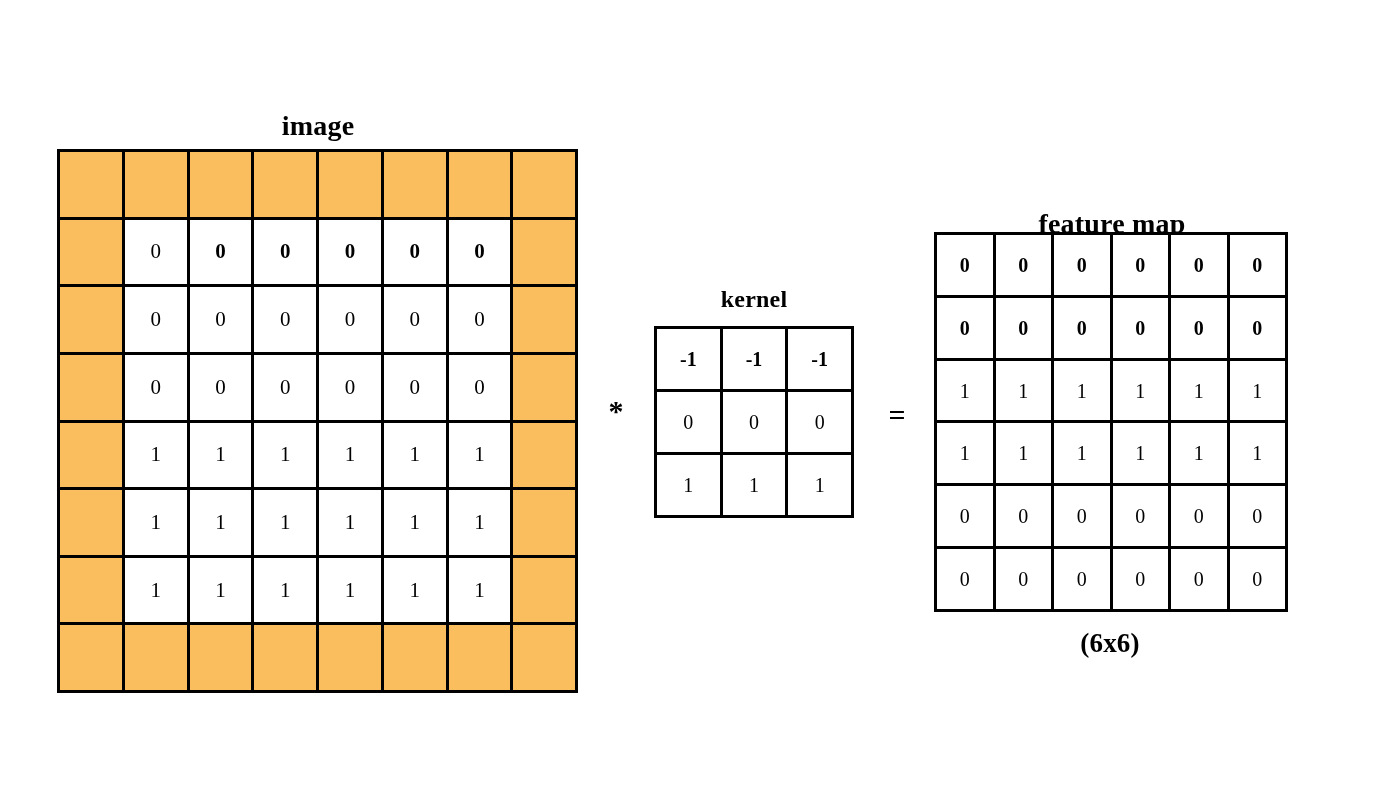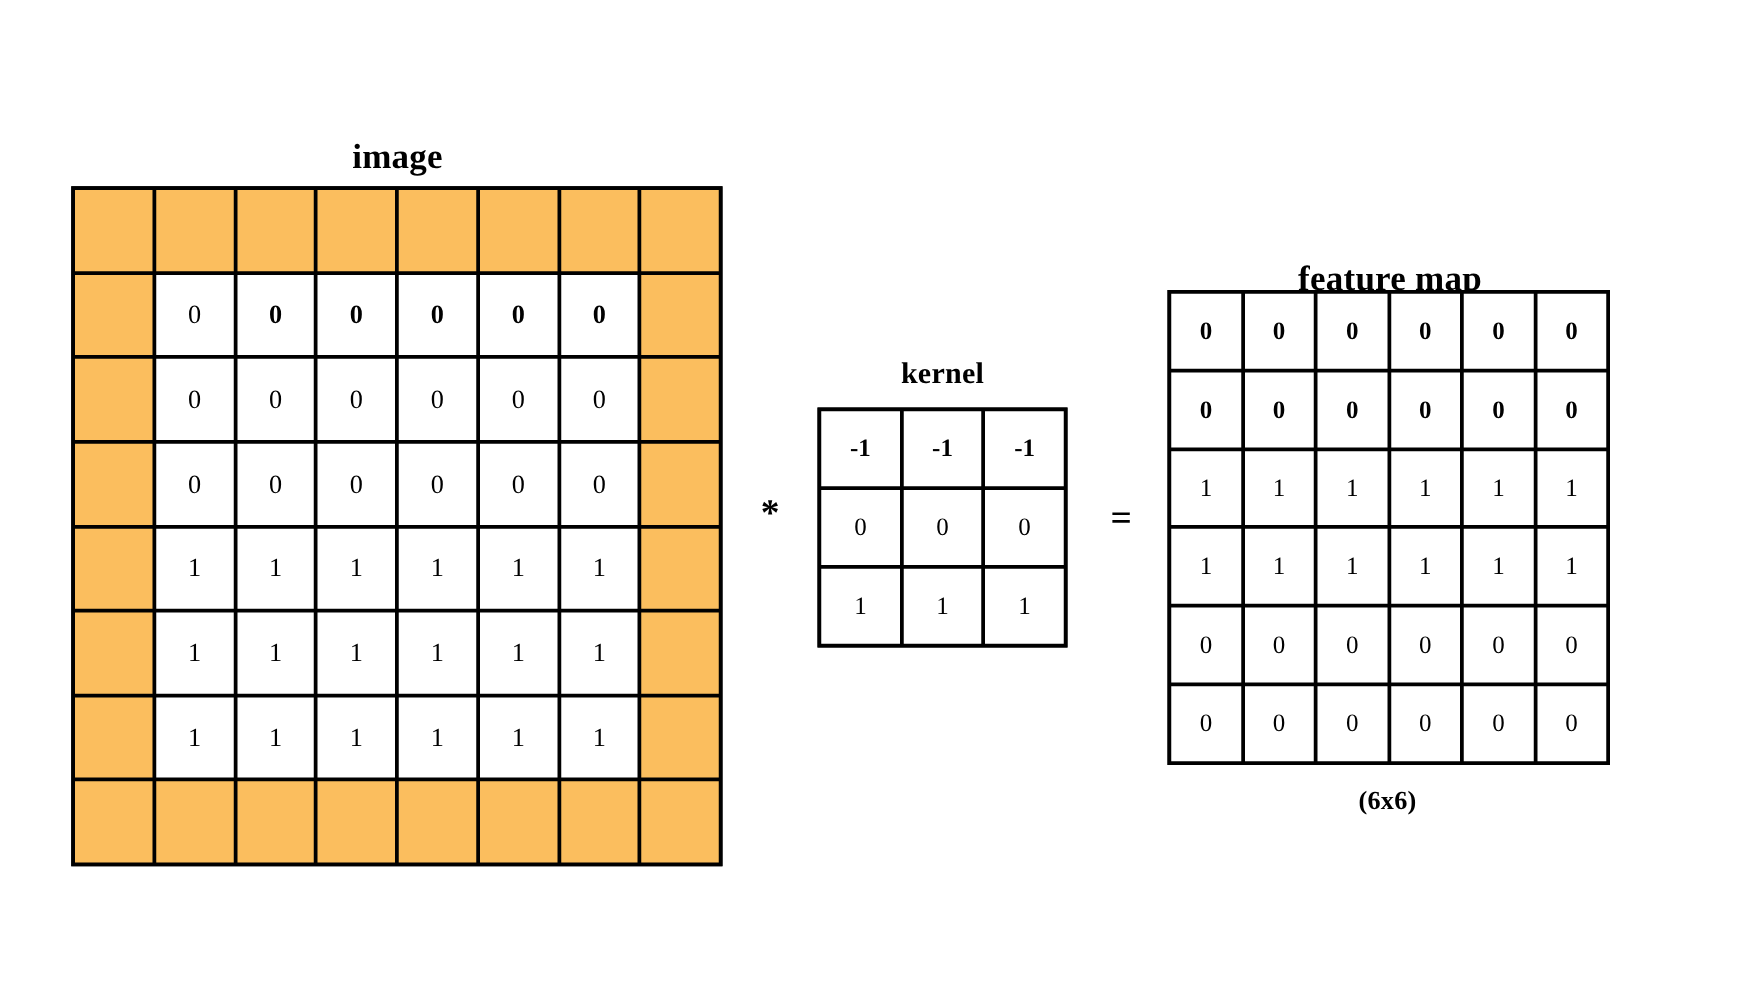--- a/index.html
+++ b/index.html
@@ -118,21 +118,21 @@
   }
   #featuremap-title {
     left: 1112px;
     top: 192px;
     font-size: 28px;
     margin-top: 16px;
   }
   #featuremap-caption {
     left: 1110px;
     top: 628px;
-    font-size: 21px;
+    font-size: 27px;
   }
 
   
   #op-convolve {
     left: 616px;
     top: 411px;
     font-size: 30px;
   }
   #op-equals {
     left: 897px;

